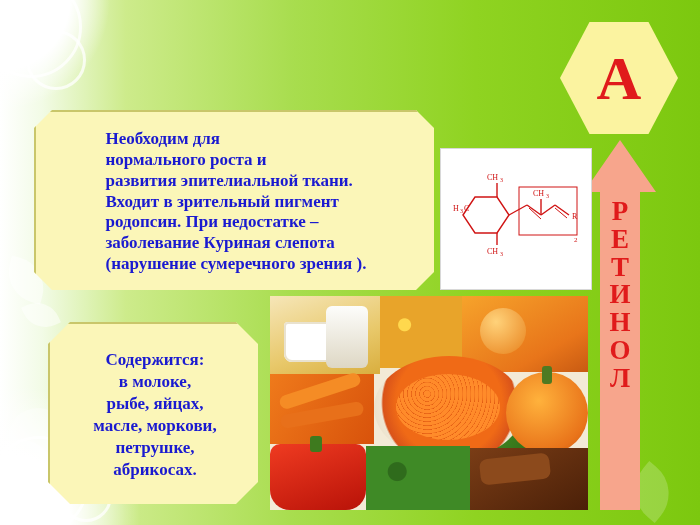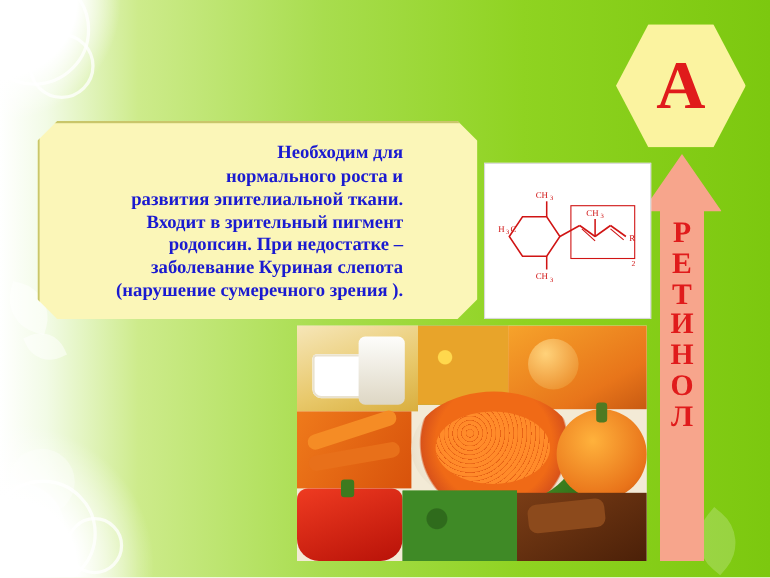--- a/index.html
+++ b/index.html
@@ -69,21 +69,21 @@
   }
 
   
   #desc-box{
     position:absolute;left:34px;top:110px;width:400px;height:180px;
     background:#fbf6b8;border:2px solid #c9c66a;
     clip-path:polygon(18px 0,382px 0,400px 18px,400px 162px,382px 180px,18px 180px,0 162px,0 18px);
     display:flex;align-items:center;justify-content:center;
   }
   #desc-box p{
-    margin:0;text-align:right;color:#1a1ad0;font-weight:bold;
+    margin:0;text-align:left;color:#1a1ad0;font-weight:bold;
     font-size:17px;line-height:1.22;font-family:"Liberation Serif", serif;
   }
 
   
   #contains-box{
     position:absolute;left:48px;top:322px;width:210px;height:182px;
     background:#fbf6b8;border:2px solid #c9c66a;
     clip-path:polygon(22px 0,188px 0,210px 22px,210px 160px,188px 182px,22px 182px,0 160px,0 22px);
     display:flex;align-items:center;justify-content:center;
   }
@@ -162,20 +162,28 @@
   <div id="desc-box">
     <p style="white-space:pre-line;">Необходим для
 нормального роста и
 развития эпителиальной ткани.
 Входит в зрительный пигмент
 родопсин. При недостатке –
 заболевание Куриная слепота
 (нарушение сумеречного зрения ).</p>
   </div>
 
+  <div id="contains-box">
+    <p style="white-space:pre-line;">Содержится:
+в молоке,
+рыбе, яйцах,
+масле, моркови,
+петрушке,
+абрикосах.</p>
+  </div>
 
   <div id="formula">
     <svg width="150" height="140" viewBox="0 0 150 140">
       <g stroke="#d01414" stroke-width="1.4" fill="none">
         <polygon points="22,66 34,48 56,48 68,66 56,84 34,84"></polygon>
         <line x1="56" y1="48" x2="56" y2="34"></line>
         <line x1="68" y1="66" x2="86" y2="56"></line>
         <line x1="86" y1="56" x2="100" y2="66"></line>
         <line x1="100" y1="66" x2="114" y2="56"></line>
         <line x1="114" y1="56" x2="128" y2="66"></line>

